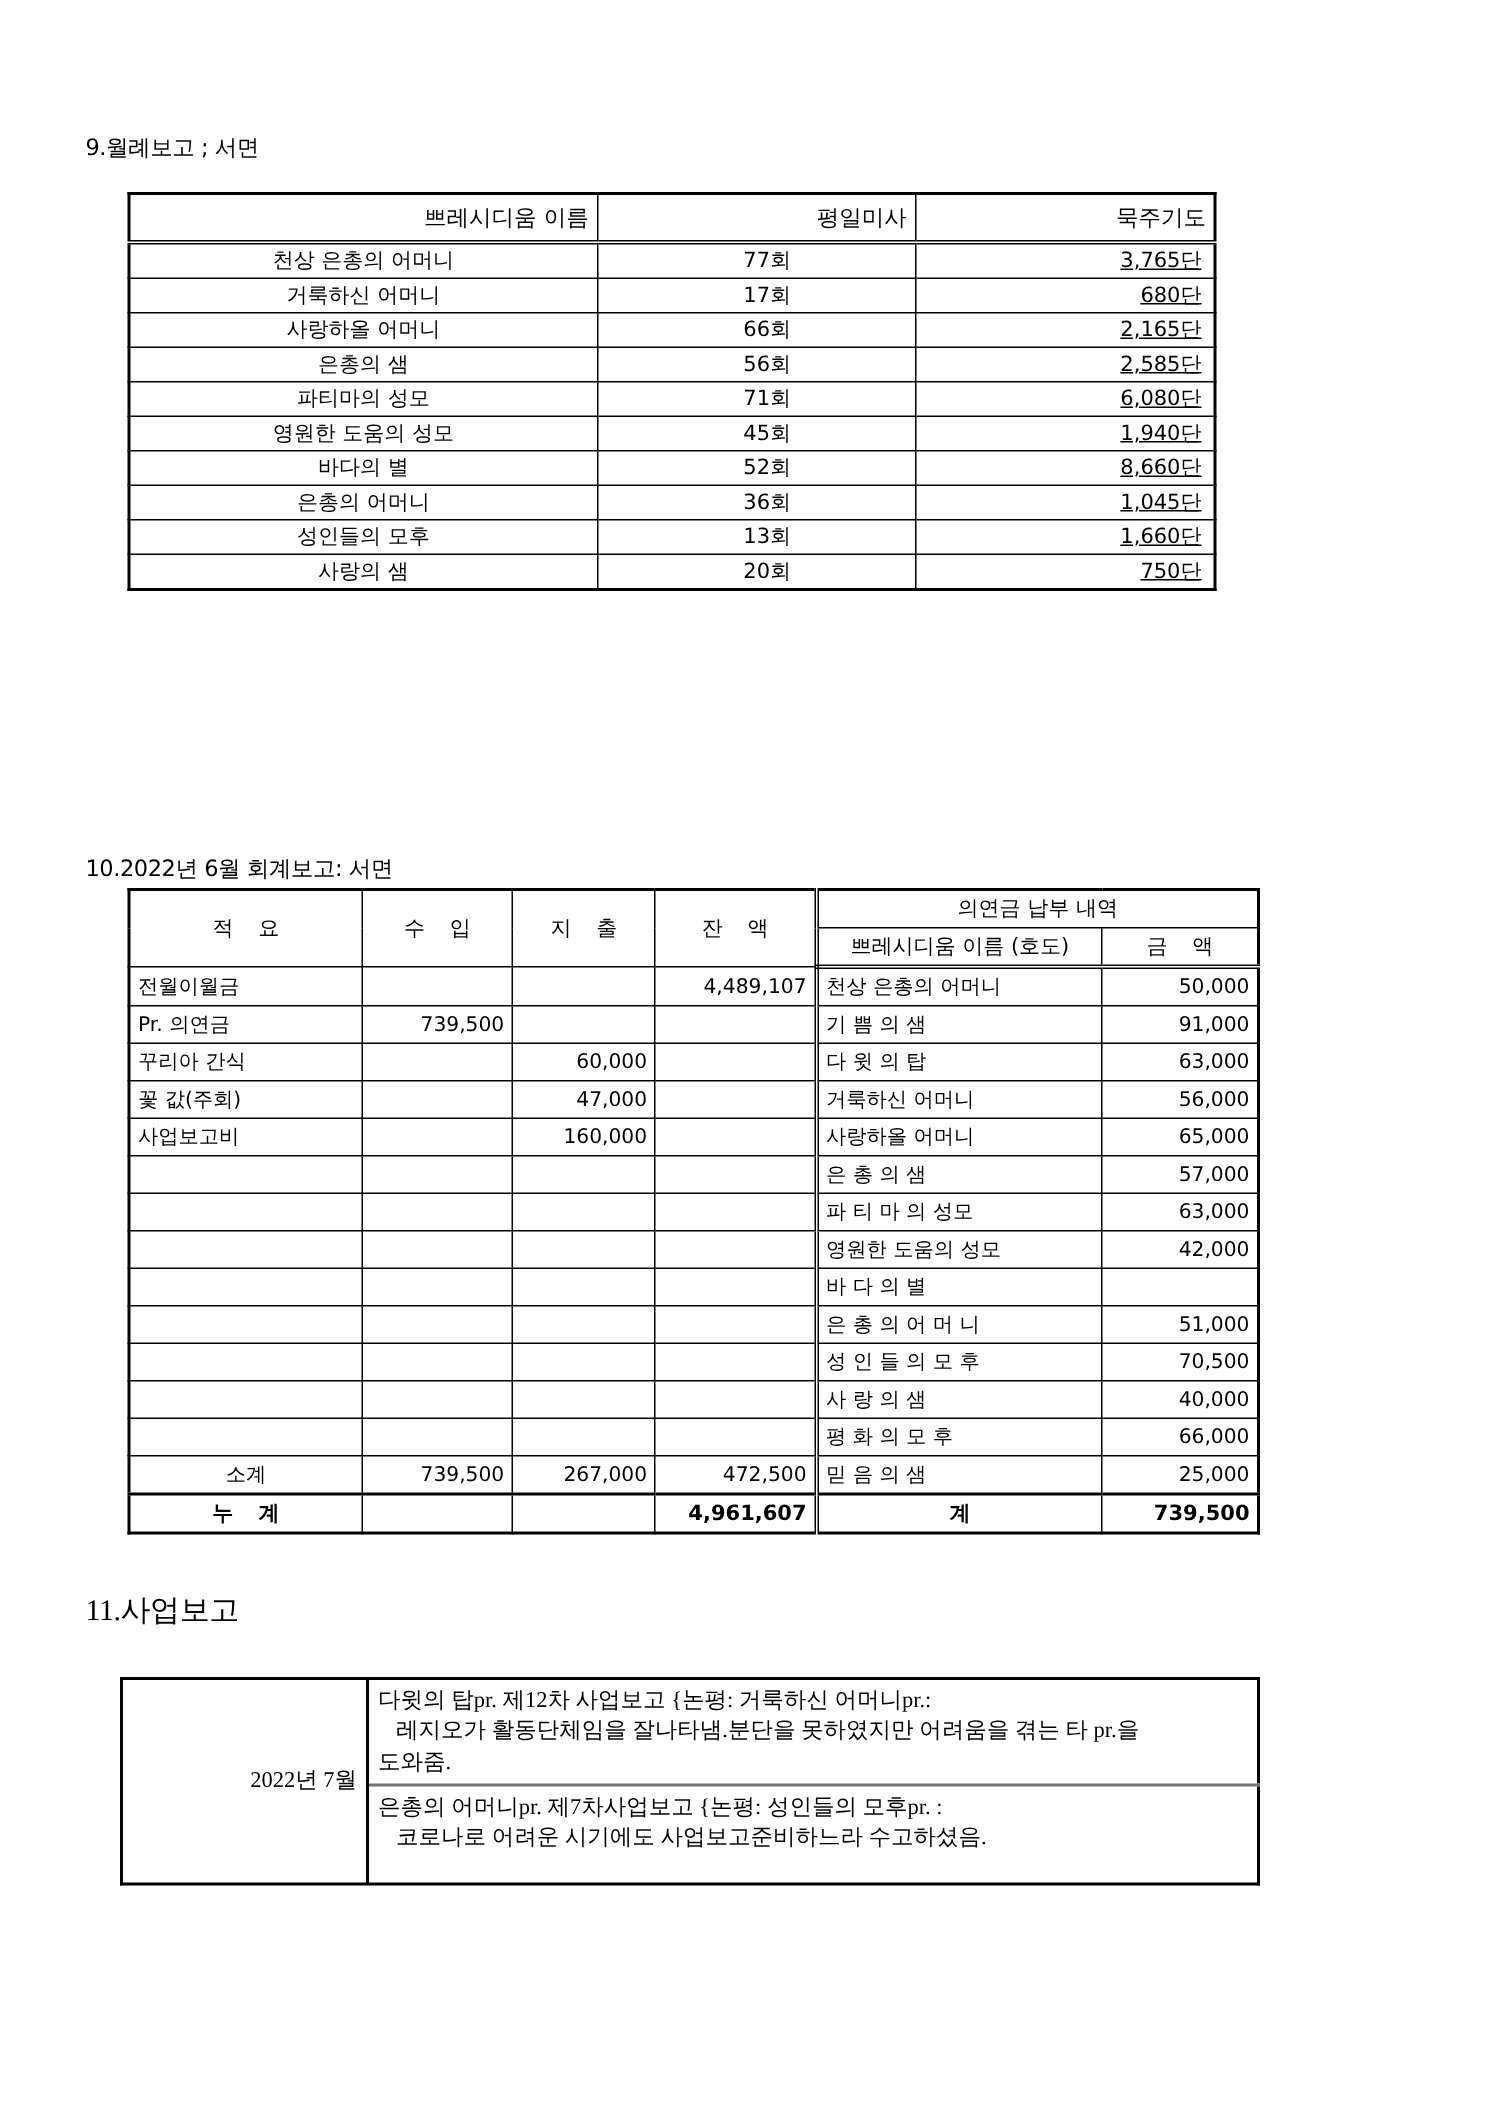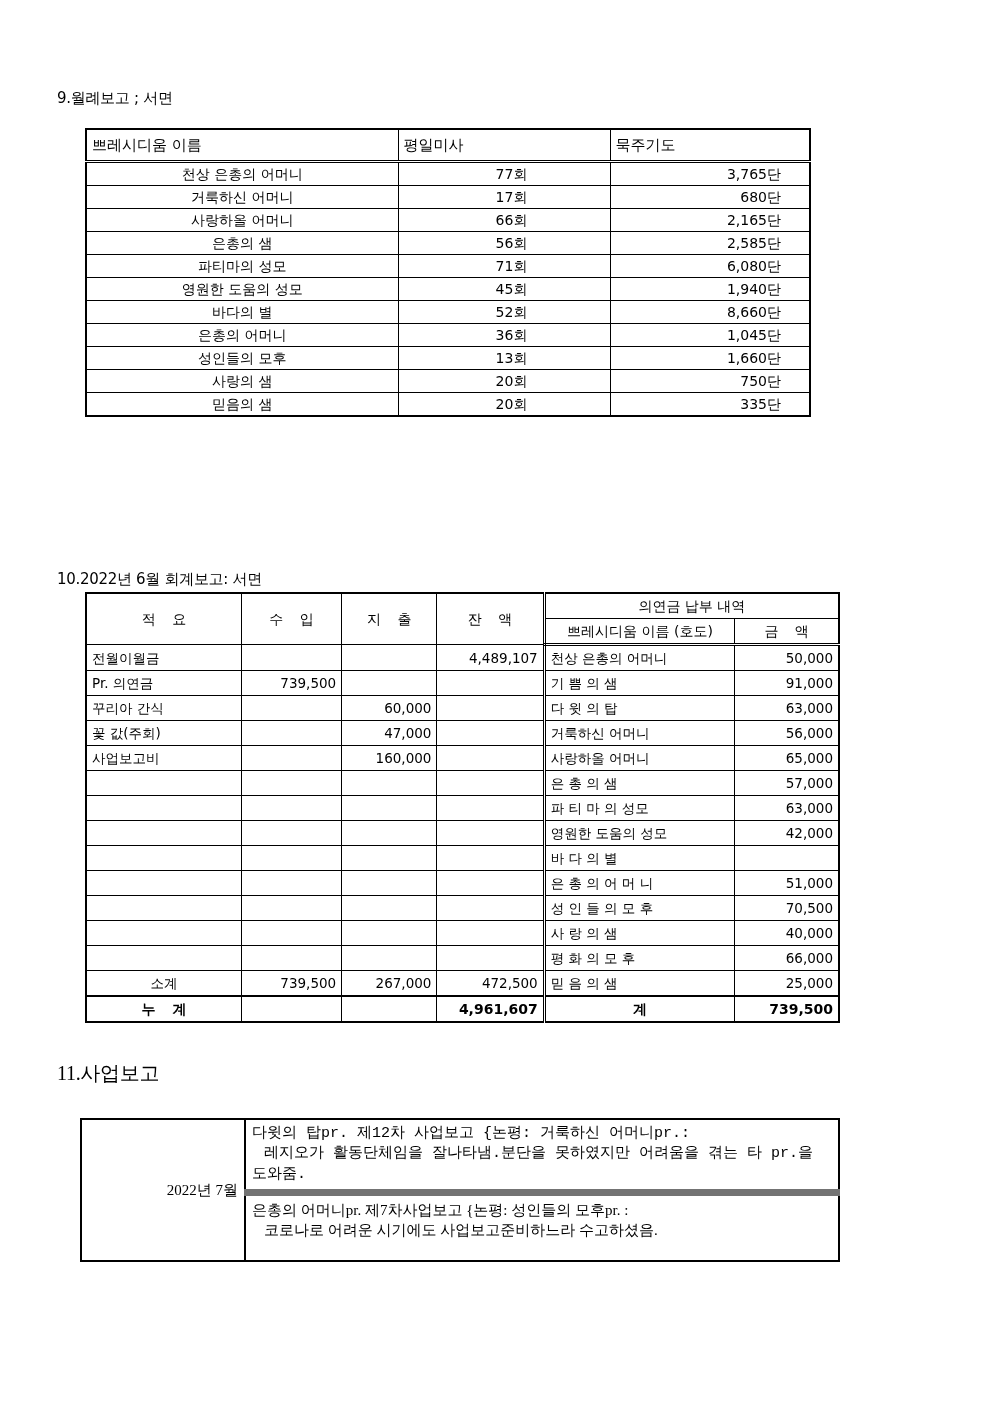--- a/index.html
+++ b/index.html
@@ -62,31 +62,31 @@
     position: absolute;
     left: 85px;
     top: 128px;
   }
   #table-monthly {
     width: 724px;
     border: 2px solid #000;
   }
   #table-monthly th {
     height: 30px;
-    text-align: left;
+    text-align: right;
     font-size: 15px;
     border-bottom: 3px double #000;
   }
   #table-monthly td {
     height: 22px;
     line-height: 22px;
   }
   #table-monthly td.c-name  { text-align: center; }
   #table-monthly td.c-num   { text-align: center; padding-left: 20px; }
-  #table-monthly td.c-beads { text-align: right; padding-right: 28px; }
+  #table-monthly td.c-beads { text-align: right; padding-right: 8px; text-decoration: underline; }
   #table-monthly tr.total-row td {
     font-weight: bold;
     border-top: 2px solid #000;
     font-size: 15px;
   }
   #table-monthly tr.total-row td.c-name { letter-spacing: 10px; text-indent: 10px; }
   .col-m1 { width: 312px; }
   .col-m2 { width: 212px; }
   .col-m3 { width: 200px; }
 
@@ -150,21 +150,21 @@
     white-space: normal;
   }
   #table-activity td.month-cell {
     width: 150px;
     text-align: right;
     vertical-align: middle;
     white-space: nowrap;
     border-right: 2px solid #000;
   }
   #table-activity td.body-cell { height: 56px; }
-  #table-activity tr:first-child td.body-cell { border-bottom: 7px solid #737373; font-family: Liberation Mono, monospace; }
+  #table-activity tr:first-child td.body-cell { border-bottom: 2px solid #737373; }
   .ln { display: block; }
   .ln.indent { padding-left: 12px; }
 </style>
 </head>
 <body>
 
 <div class="page">
 
   <div class="section-heading" id="heading-9">9.월례보고 ; 서면</div>
 
@@ -225,25 +225,20 @@
           </tr>
           <tr>
             <td class="c-name">성인들의 모후</td>
             <td class="c-num">13회</td>
             <td class="c-beads">1,660단</td>
           </tr>
           <tr>
             <td class="c-name">사랑의 샘</td>
             <td class="c-num">20회</td>
             <td class="c-beads">750단</td>
-          </tr>
-          <tr>
-            <td class="c-name">믿음의 샘</td>
-            <td class="c-num">20회</td>
-            <td class="c-beads">335단</td>
           </tr>
         </tbody>
     </table>
   </div>
 
   <div class="section-heading" id="heading-10">10.2022년 6월 회계보고: 서면</div>
 
   <div id="table-account-wrap">
     <table class="doc-table" id="table-account">
       <colgroup>

